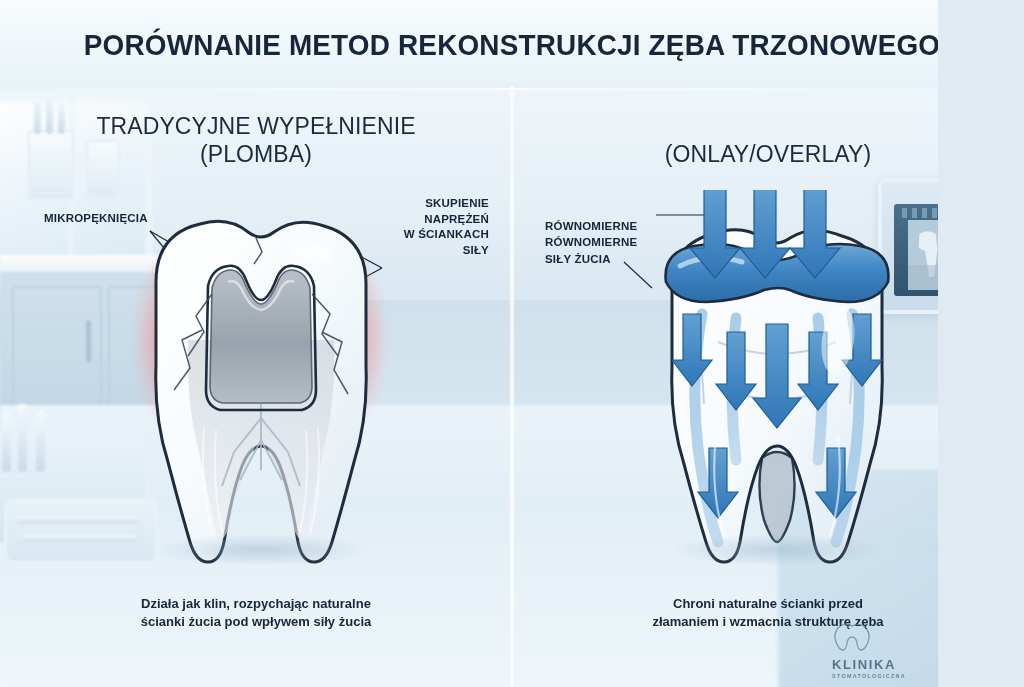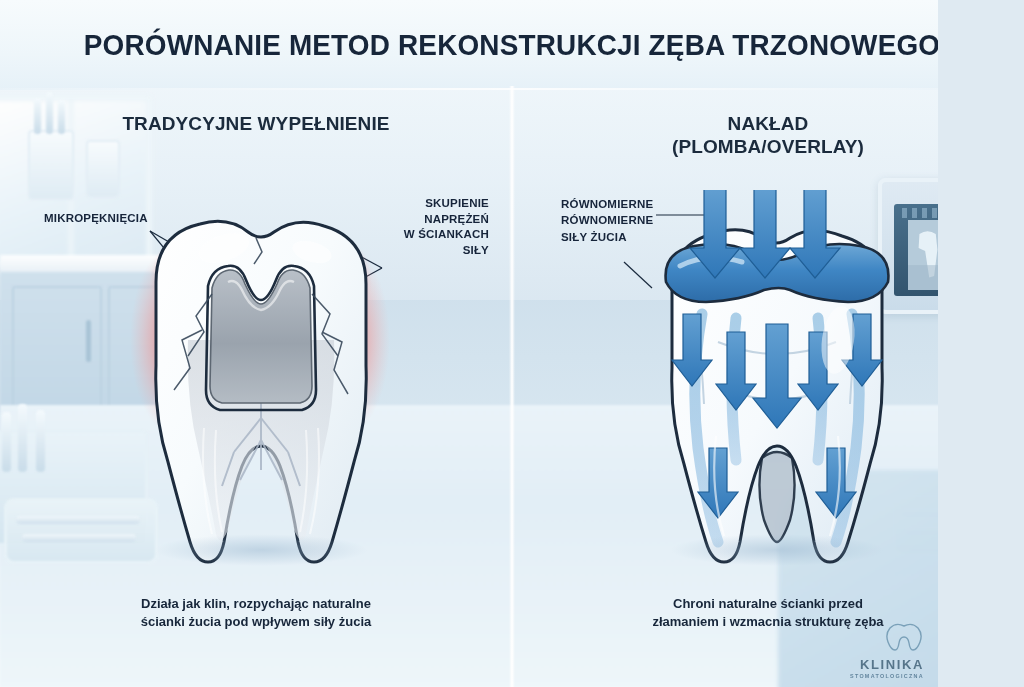--- a/index.html
+++ b/index.html
@@ -71,43 +71,43 @@
     font-family:"Liberation Sans",sans-serif;
     transform:scaleX(.93);transform-origin:center;}
 
   
   .divider{position:absolute;left:509px;top:86px;width:6px;height:601px;
     background:linear-gradient(90deg,rgba(255,255,255,0),rgba(255,255,255,.95) 45%,rgba(255,255,255,.95) 55%,rgba(255,255,255,0));}
   .panel{position:absolute;top:86px;width:512px;height:601px;}
   .panel.left{left:0;}
   .panel.right{left:512px;}
   .panel-title{position:absolute;top:26px;width:100%;text-align:center;
-    font-size:19px;font-weight:bold;line-height:1.22;color:#1b2b3d;letter-spacing:.1px;}
+    font-size:23px;font-weight:normal;line-height:1.22;color:#1b2b3d;letter-spacing:.1px;}
 
   
   .anno{position:absolute;font-size:11.5px;font-weight:bold;line-height:1.35;
     color:#16243a;letter-spacing:.2px;}
   .anno.a-micro{left:44px;top:211px;}
   .anno.a-stress{left:383px;top:196px;text-align:right;width:106px;}
-  .anno.a-even{left:545px;top:196px;line-height:1.42;margin-left:16px;}
+  .anno.a-even{left:545px;top:218px;line-height:1.42;}
 
   
   .caption{position:absolute;left:24px;width:464px;top:595px;text-align:center;
     font-size:13px;font-weight:bold;line-height:1.42;color:#17263a;}
 
   
   .tooth-wrap{position:absolute;}
   .tooth-wrap.left{left:116px;top:190px;width:290px;height:380px;}
   .tooth-wrap.right{left:632px;top:190px;width:290px;height:380px;}
   .tooth-shadow{position:absolute;left:50%;bottom:4px;width:215px;height:32px;
     transform:translateX(-50%);border-radius:50%;
     background:radial-gradient(ellipse at center,rgba(150,180,205,.48),rgba(150,180,205,0) 70%);}
 
   
-  .logo{position:absolute;right:14px;bottom:8px;width:92px;text-align:right;opacity:.72;}
+  .logo{position:absolute;right:14px;bottom:8px;width:92px;text-align:left;opacity:.72;}
   .logo-name{font-size:13px;font-weight:bold;letter-spacing:1.6px;color:#2c4e66;}
   .logo-sub{font-size:5.4px;font-weight:bold;letter-spacing:1.3px;color:#3c6480;margin-top:1px;}
 </style>
 </head>
 <body>
 
 <div id="stage">
 
   <div class="bg-base"></div>
   <div class="bg-wall"></div>
@@ -159,20 +159,21 @@
 
   <div class="header-band"></div>
   <div class="header-seam"></div>
   <div class="main-title">PORÓWNANIE METOD REKONSTRUKCJI ZĘBA TRZONOWEGO</div>
 
   <div class="divider"></div>
 
   <div class="panel left">
     <div class="panel-title">
       <span>TRADYCYJNE WYPEŁNIENIE</span><br>
+      <span>(PLOMBA)</span>
     </div>
   </div>
 
   <svg style="position:absolute;left:0;top:0;width:512px;height:687px;pointer-events:none;">
     <g stroke="#1a2a3e" stroke-width="1.2" fill="none">
       <line x1="150" y1="231" x2="214" y2="268"></line>
       <line x1="150" y1="231" x2="205" y2="298"></line>
       <line x1="382" y1="268" x2="330" y2="240"></line>
       <line x1="382" y1="268" x2="338" y2="292"></line>
     </g>
@@ -267,22 +268,22 @@
     </svg>
   </div>
 
   <div class="caption" style="left:24px;">
     <span>Działa jak klin, rozpychając naturalne</span><br>
     <span>ścianki żucia pod wpływem siły żucia</span>
   </div>
 
   <div class="panel right">
     <div class="panel-title">
-      <span>NAKŁAD</span><br>
-      <span>(PLOMBA/OVERLAY)</span>
+      <br>
+      <span>(ONLAY/OVERLAY)</span>
     </div>
   </div>
 
   <svg style="position:absolute;left:512px;top:0;width:512px;height:687px;pointer-events:none;">
     <g stroke="#1a2a3e" stroke-width="1.2" fill="none">
       <line x1="144" y1="215" x2="196" y2="215"></line>
       <line x1="112" y1="262" x2="140" y2="288"></line>
     </g>
   </svg>
 

